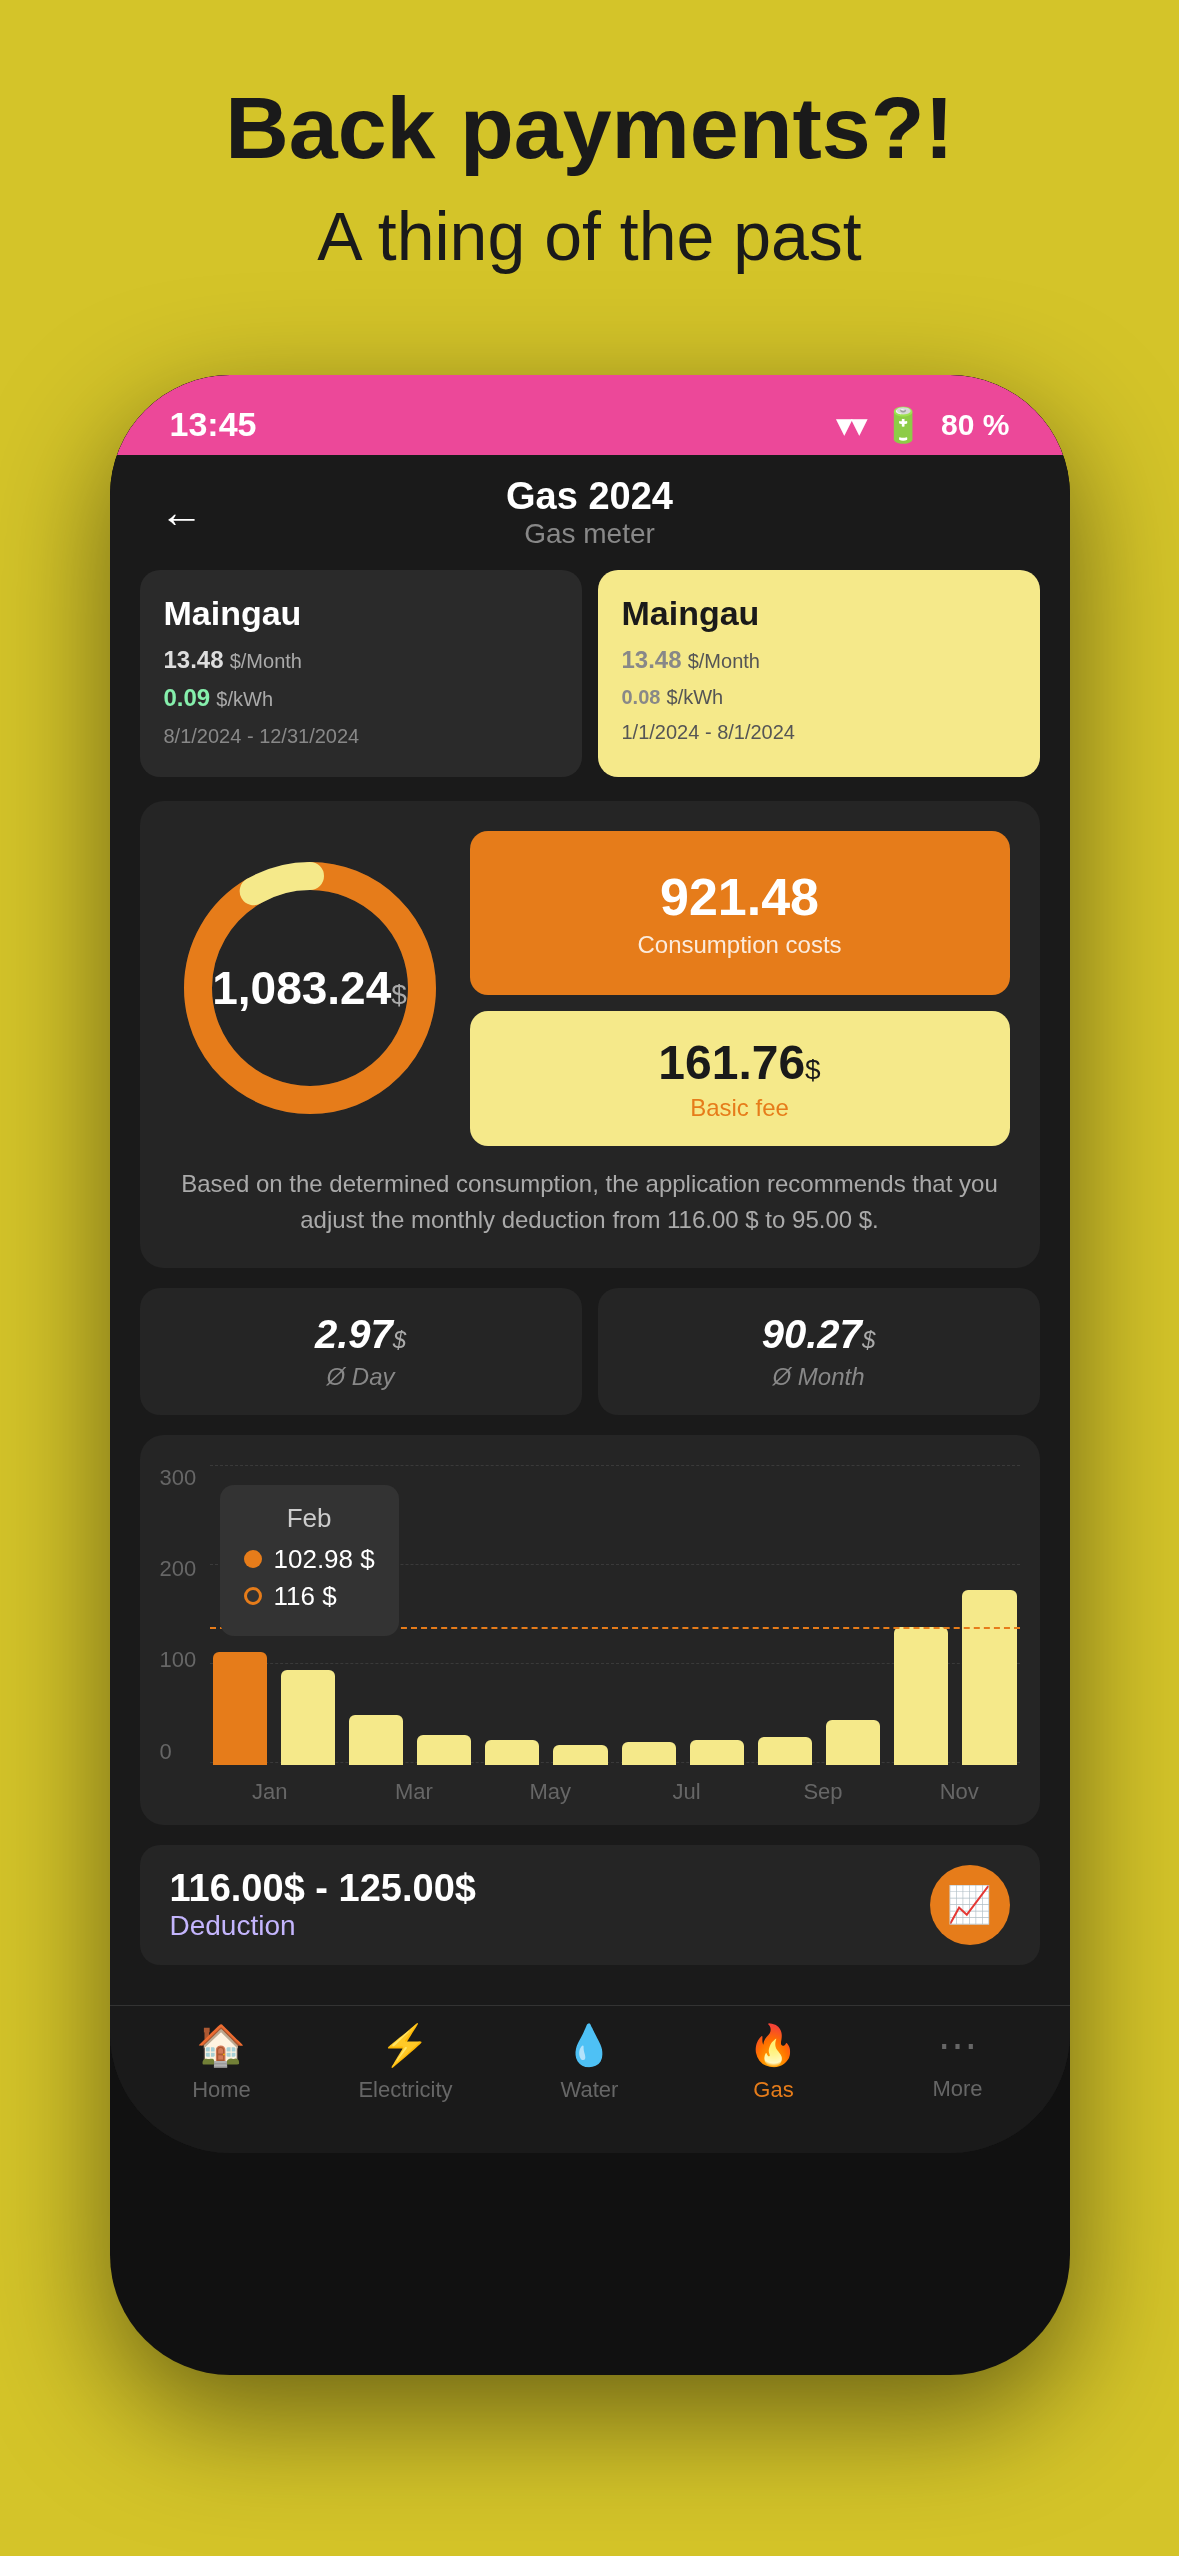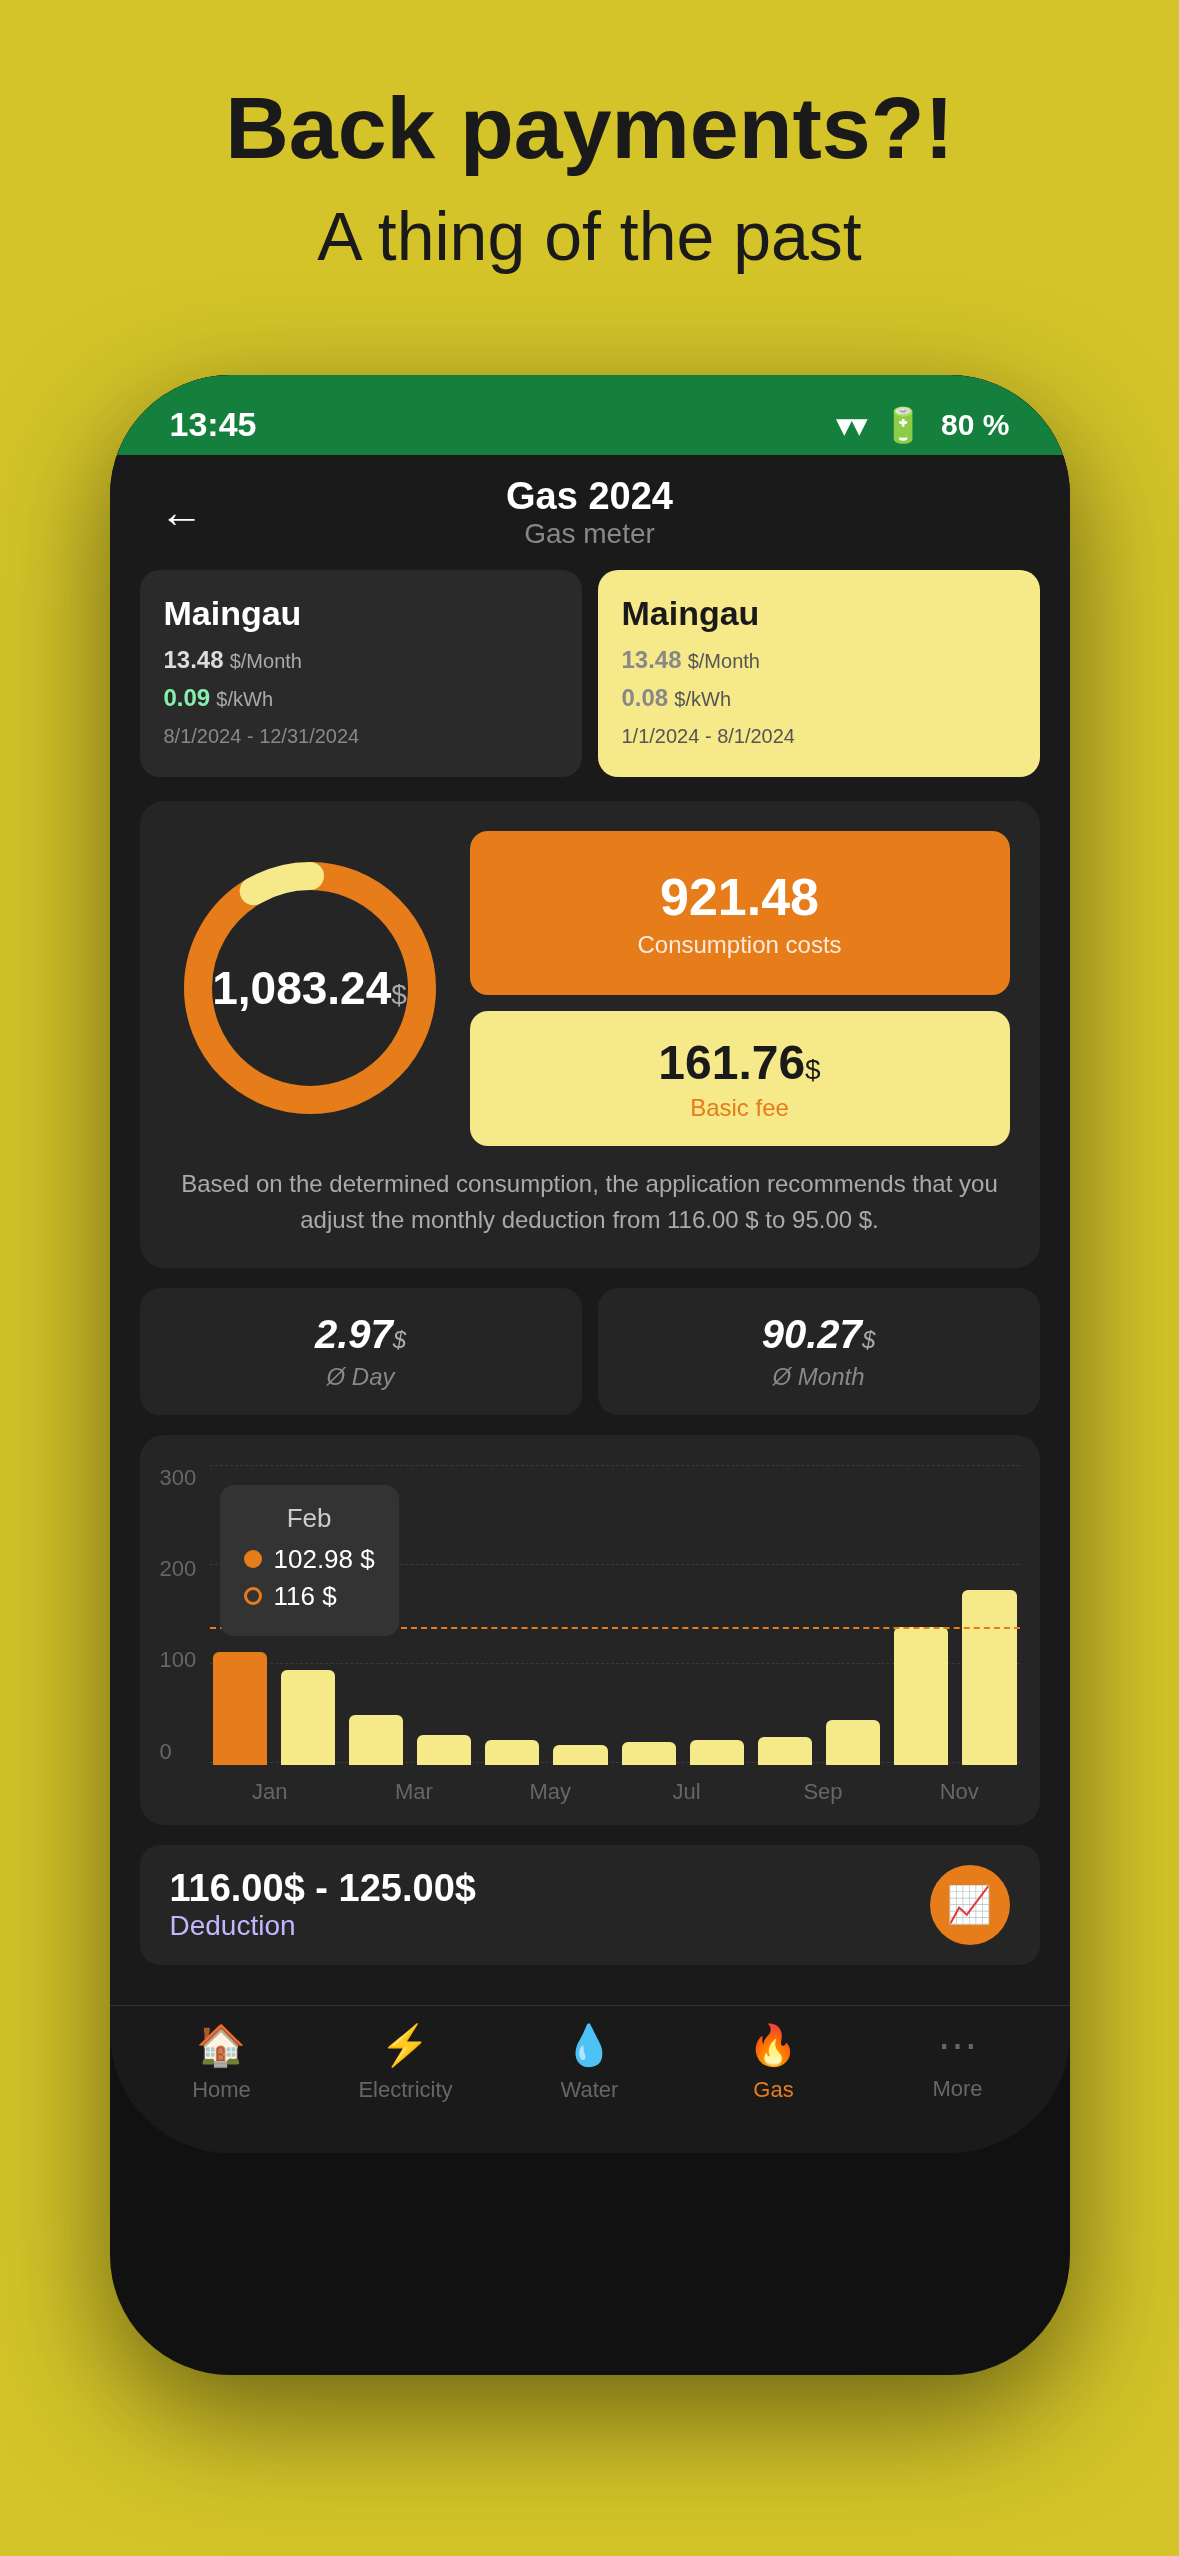--- a/index.html
+++ b/index.html
@@ -52,21 +52,21 @@
       flex-direction: column;
     }
     .status-bar {
       display: flex;
       justify-content: space-between;
       align-items: center;
       padding: 30px 60px 10px;
       color: white;
       font-size: 34px;
       font-weight: 600;
-      background: #15803d;
+      background: #ec4899;
     }
     .status-right {
       display: flex;
       align-items: center;
       gap: 16px;
     }
     .wifi-icon { font-size: 30px; }
     .battery-text { font-size: 30px; }
     .nav-header {
       display: flex;
@@ -446,21 +446,21 @@
           <div class="tariff-detail">
             <span style="color:#ddd;font-weight:700;font-size:24px;">13.48</span> <span style="color:#aaa;font-size:20px;">$/Month</span><br>
             <span style="color:#86efac;font-weight:700;font-size:24px;">0.09</span> <span style="color:#aaa;font-size:20px;">$/kWh</span><br>
             <span style="color:#888;font-size:20px;">8/1/2024 - 12/31/2024</span>
           </div>
         </div>
         <div class="tariff-card active">
           <div class="tariff-name">Maingau</div>
           <div class="tariff-detail" style="color:#555;">
             <span style="color:#888;font-weight:700;font-size:24px;">13.48</span> <span style="font-size:20px;">$/Month</span><br>
-            <span style="color:#888;font-weight:700;font-size:24px;">0.08</span> <span style="font-size:20px;">$/kWh</span><br>
+            <span style="color:#888;font-weight:700;font-size:20px;">0.08</span> <span style="font-size:20px;">$/kWh</span><br>
             <span style="font-size:20px;">1/1/2024 - 8/1/2024</span>
           </div>
         </div>
       </div>
 
       <div class="main-cost-card">
         <div class="cost-overview">
 
           <div class="donut-chart-container">
             <svg viewBox="0 0 200 200">

